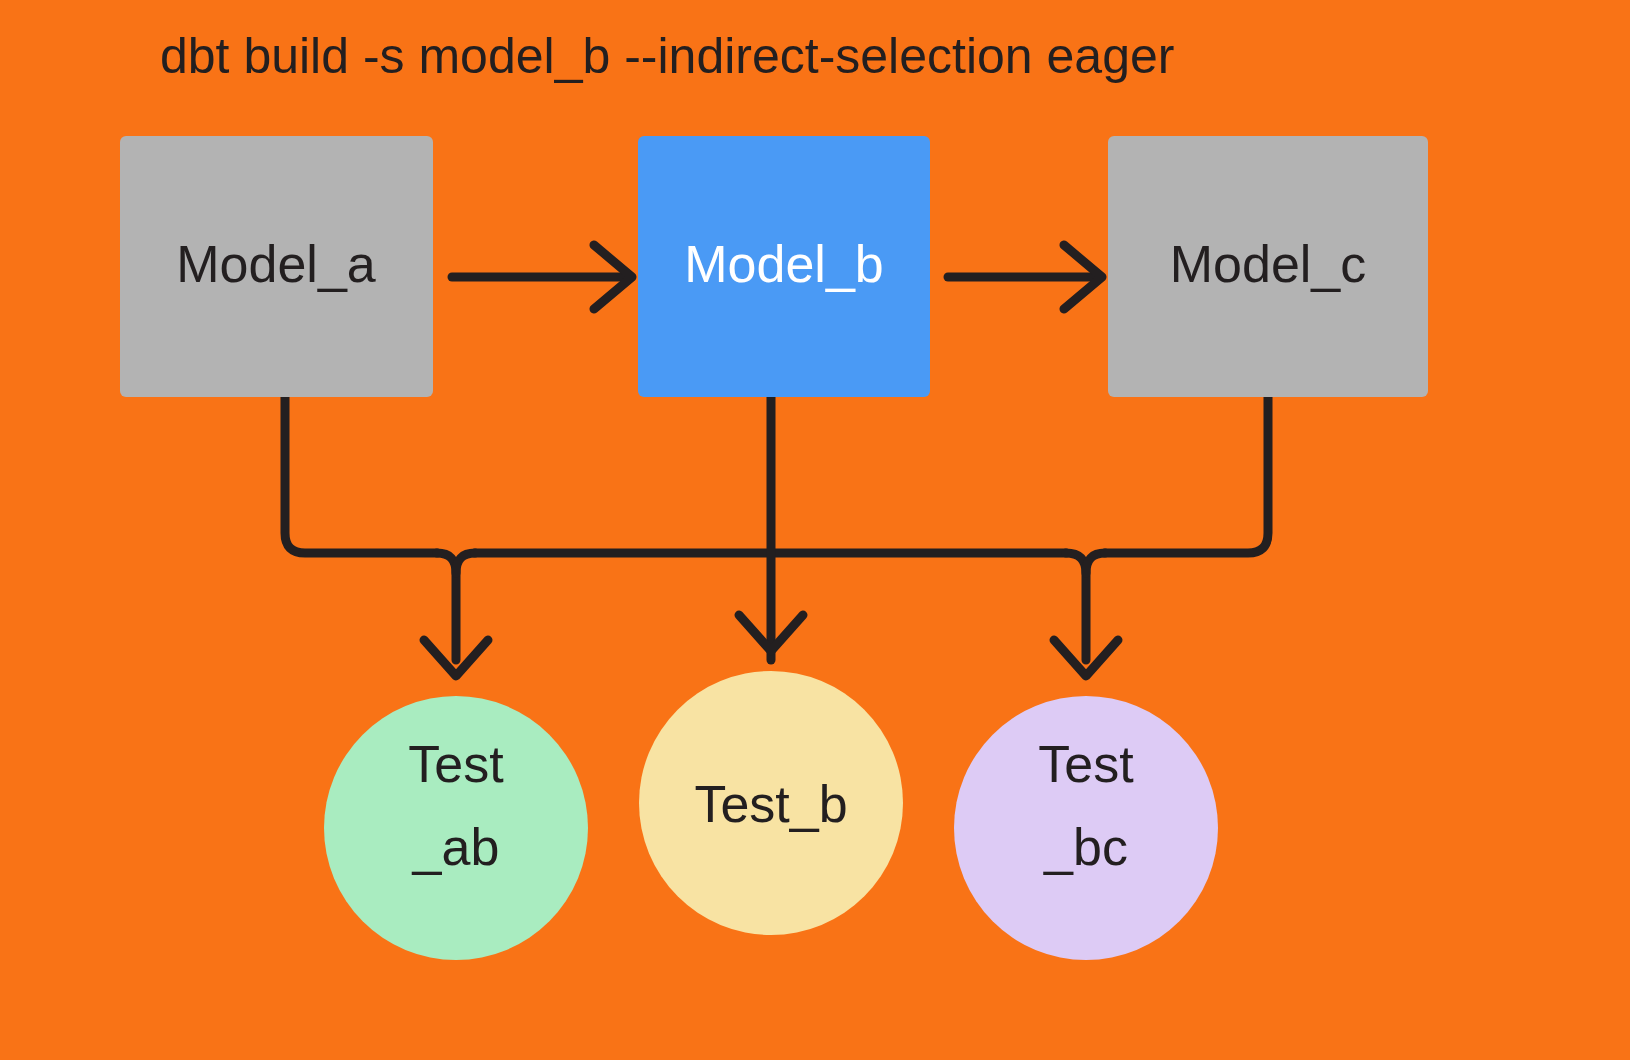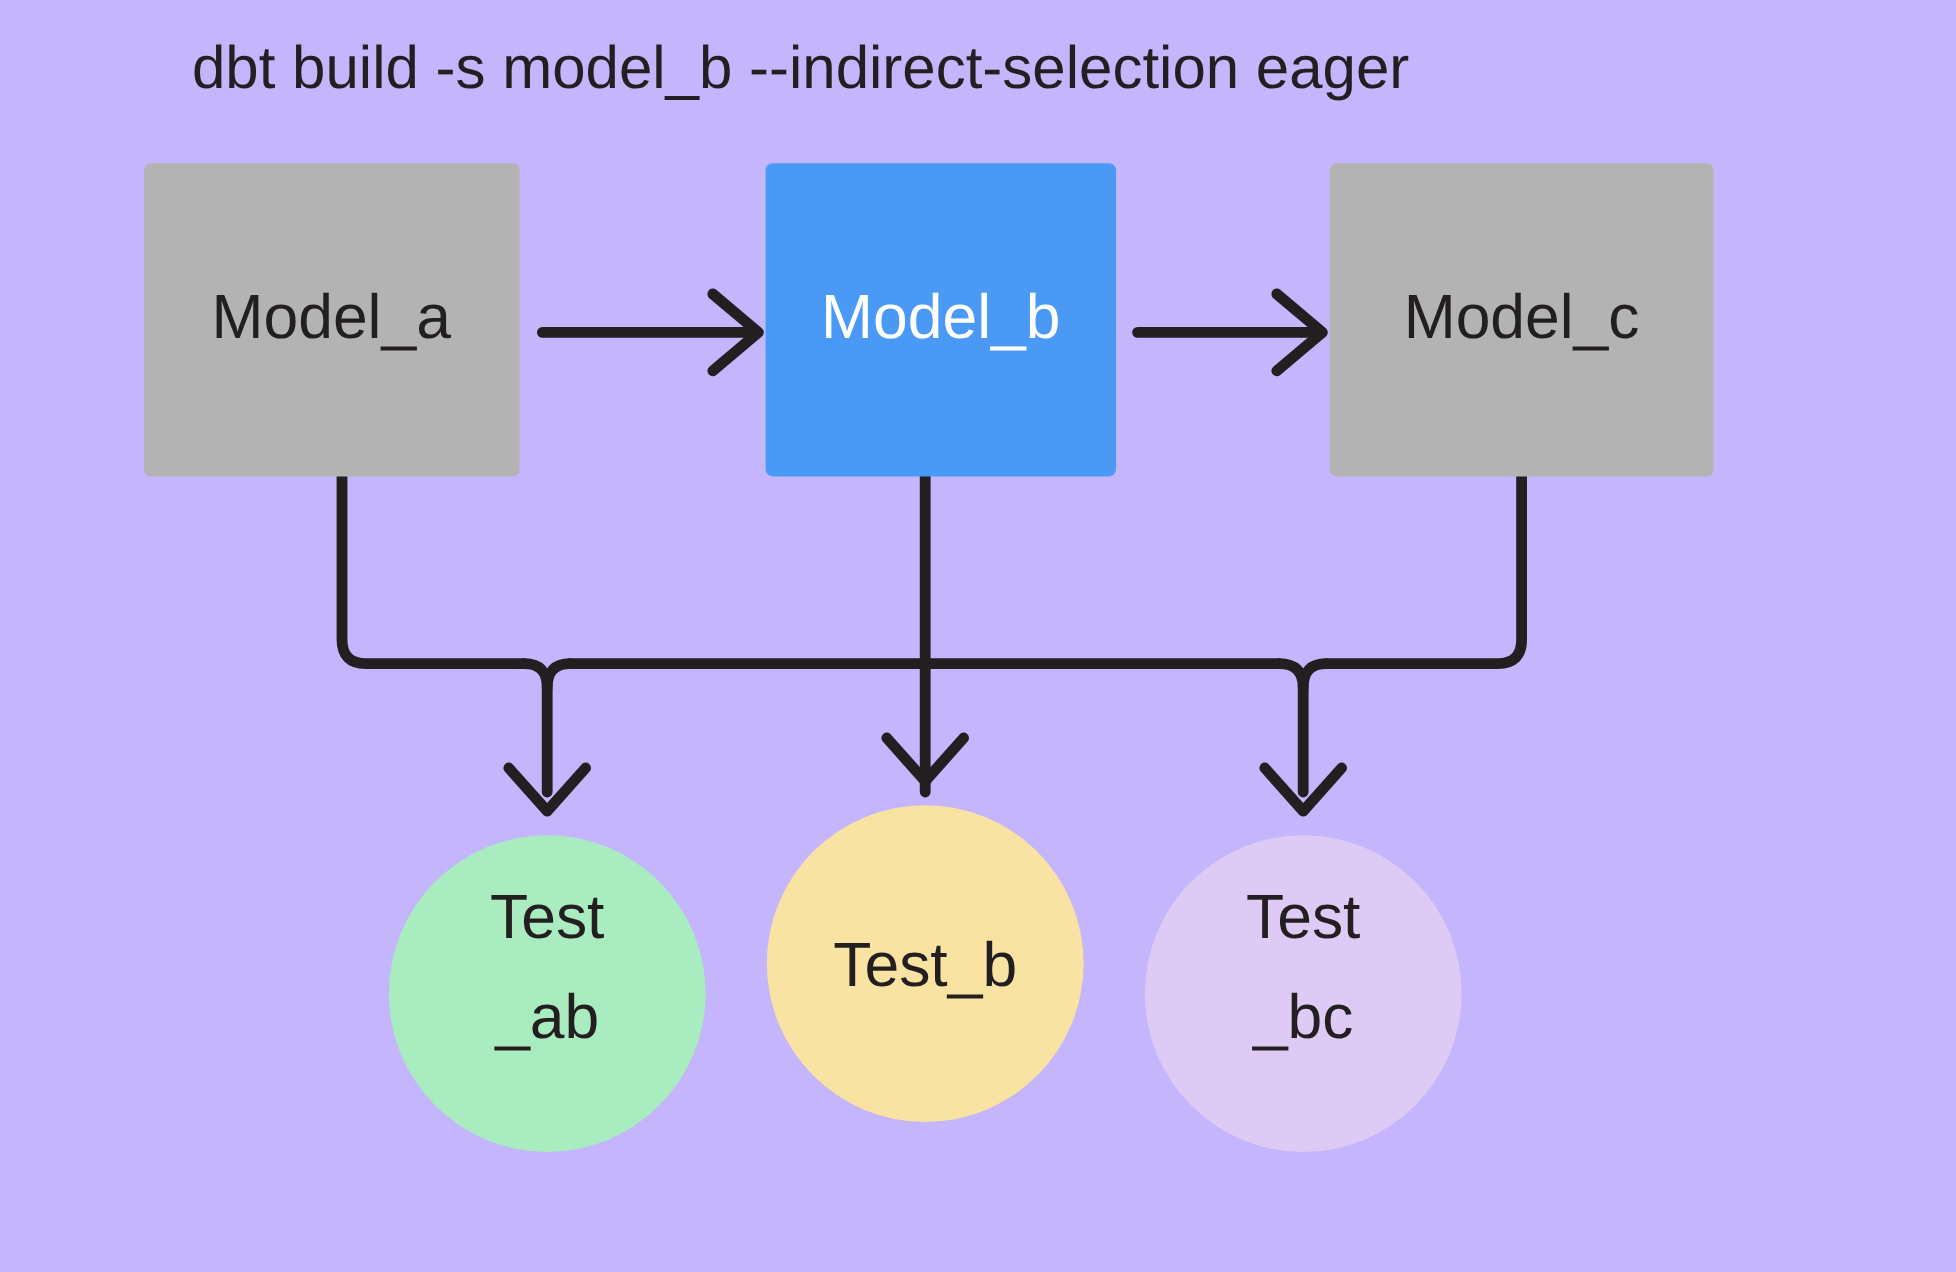--- a/index.html
+++ b/index.html
@@ -10,21 +10,21 @@
   body {
     width: 1630px;
     height: 1060px;
     font-family: "Liberation Sans", sans-serif;
     overflow: hidden;
   }
   #canvas-root {
     position: relative;
     width: 1630px;
     height: 1060px;
-    background: #c4b5fd;
+    background: #f97316;
   }
   #diagram-svg {
     position: absolute;
     top: 0;
     left: 0;
     width: 1630px;
     height: 1060px;
   }
   .node-label {
     font-family: "Liberation Sans", sans-serif;

